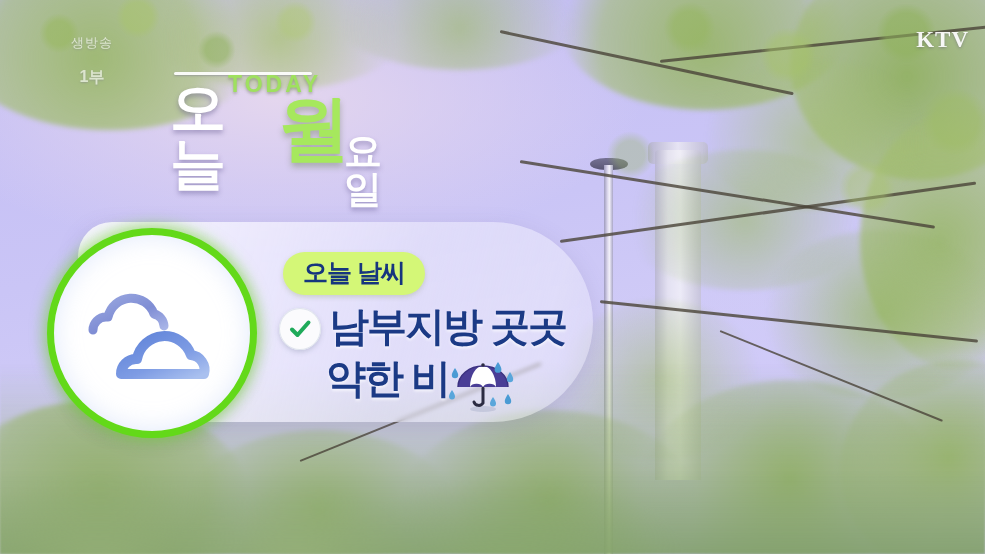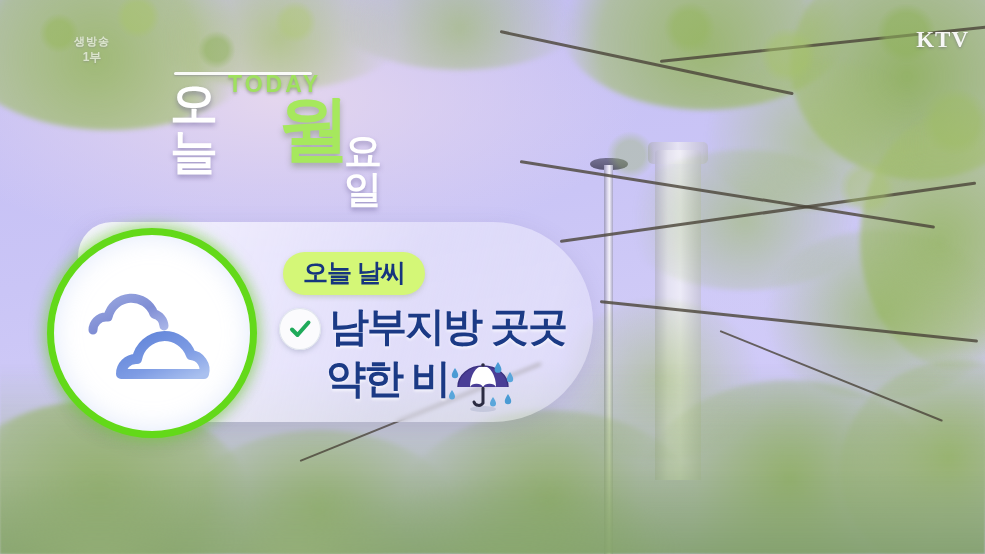--- a/index.html
+++ b/index.html
@@ -91,49 +91,49 @@
     text-shadow:0 1px 3px rgba(90,80,120,.45);
     line-height:1;
   }
 
   
   .program-logo{
     position:absolute;left:42px;top:36px;width:100px;text-align:center;
     opacity:.62;
   }
   .pl-small{
-    font-size:11px;font-weight:700;color:#fff;letter-spacing:1px;
+    font-size:13px;font-weight:400;color:#fff;letter-spacing:1px;
     text-shadow:0 1px 2px rgba(110,100,150,.5);line-height:1;
   }
   .pl-main{
     font-size:21px;font-weight:700;color:#fff;letter-spacing:-1px;
     text-shadow:0 1px 3px rgba(110,100,150,.55);line-height:1.05;margin-top:1px;
   }
   .pl-sub{
-    font-size:12px;font-weight:700;color:#fff;letter-spacing:0;
-    text-shadow:0 1px 2px rgba(110,100,150,.5);margin-top:4px;line-height:1;
+    font-size:16px;font-weight:700;color:#fff;letter-spacing:0;
+    text-shadow:0 1px 2px rgba(110,100,150,.5);margin-top:20px;line-height:1;
   }
 
   
   .headline{position:absolute;left:168px;top:62px;}
   .hl-rule{
     position:absolute;left:6px;top:10px;width:138px;height:3px;
     background:rgba(255,255,255,.92);border-radius:2px;
     box-shadow:0 1px 2px rgba(100,90,140,.35);
   }
   .hl-today-en{
     position:absolute;left:60px;top:11px;
     font-size:23px;font-weight:700;letter-spacing:3px;
     color:#9fe05f;
     text-shadow:0 2px 3px rgba(70,90,40,.35);
     line-height:1;
   }
   .hl-today-ko{
     position:absolute;left:2px;top:18px;
-    font-size:48px;font-weight:700;color:#ffffff;letter-spacing:-2px;
+    font-size:56px;font-weight:700;color:#ffffff;letter-spacing:-2px;
     text-shadow:0 3px 5px rgba(95,85,140,.45);
     line-height:1;
   }
   .hl-day{
     position:absolute;left:110px;top:30px;
     font-size:72px;font-weight:700;color:#a6e85d;letter-spacing:-3px;
     text-shadow:0 4px 6px rgba(70,95,40,.35);
     line-height:1;
   }
   .hl-yoil{

